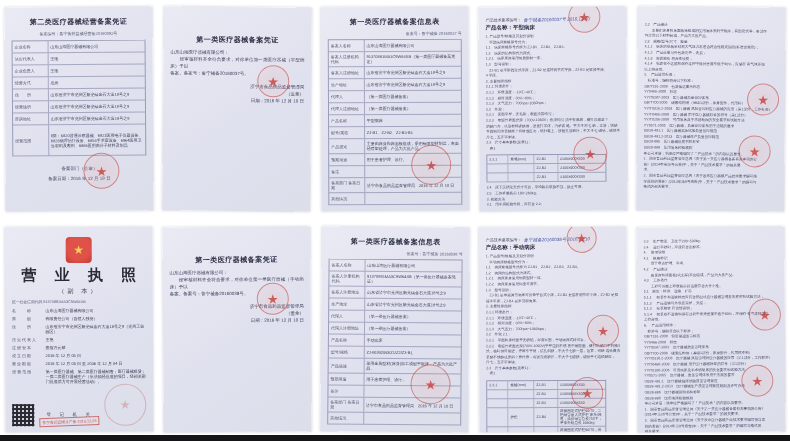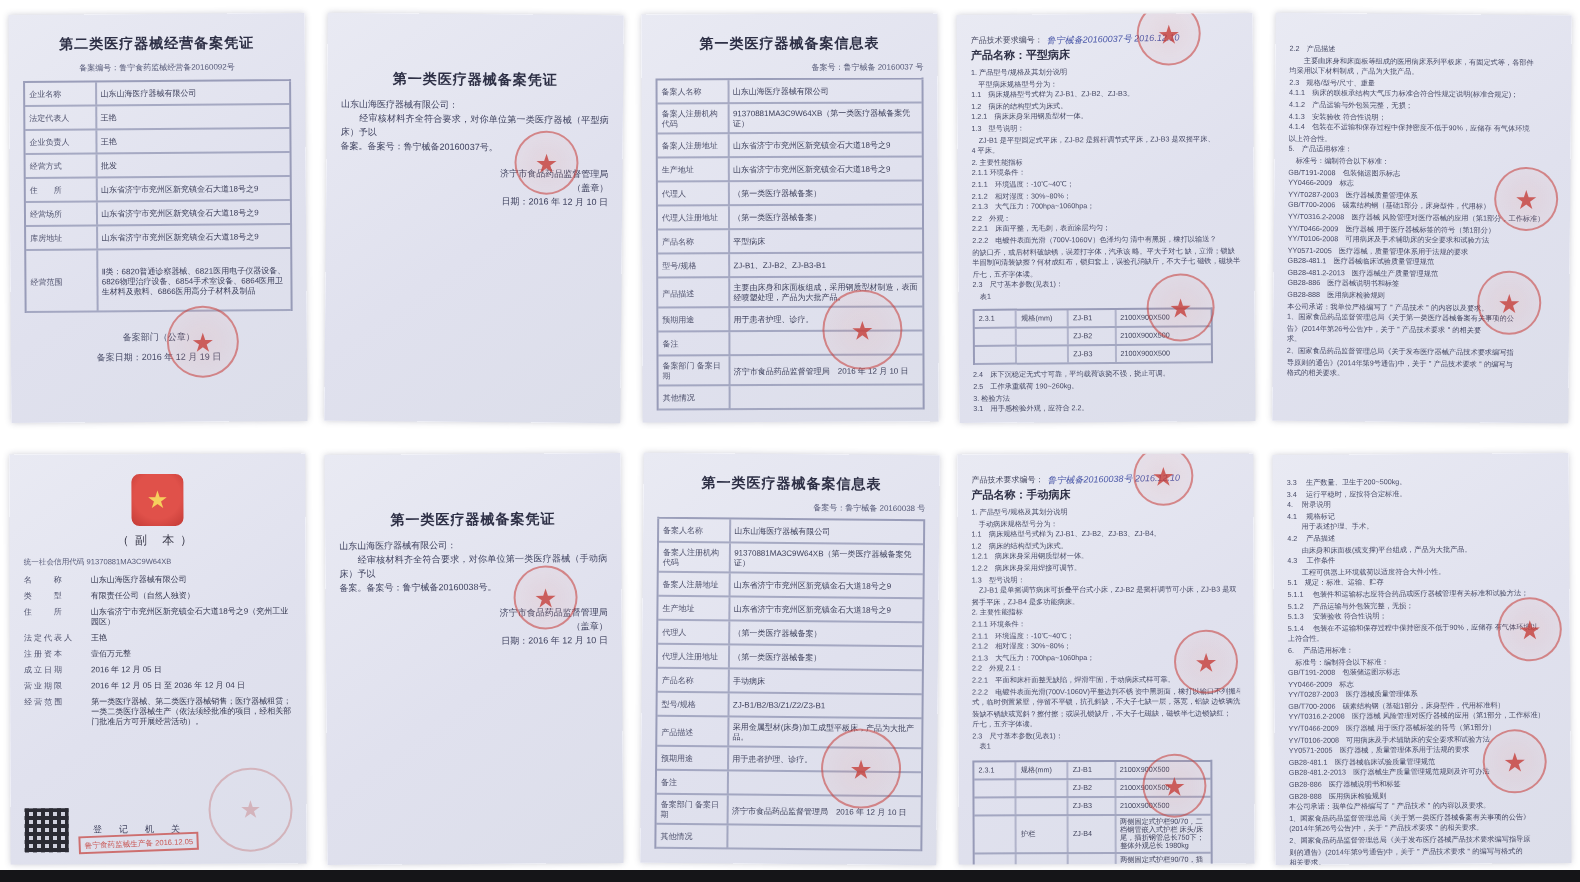--- a/index.html
+++ b/index.html
@@ -308,20 +308,21 @@
           </div>
         <div class="seal-round" style="width:30px;height:30px;right:14px;top:128px;">
             <span class="star">★</span>
           </div>
       </div>
     </div>
 
     <div class="cell r-c">
       <div class="paper">
         <div class="emblem">★</div>
+        <div class="lic-title">营 业 执 照</div>
         <div class="lic-sub">（副 本）</div>
         <div class="lic-code">统一社会信用代码 91370881MA3C9W64XB</div>
         <div class="ltable">
             <div class="trow">
               <span class="f-label">名　　称</span>
               <span class="f-value">山东山海医疗器械有限公司</span>
             </div>
             <div class="trow">
               <span class="f-label">类　　型</span>
               <span class="f-value">有限责任公司（自然人独资）</span>

